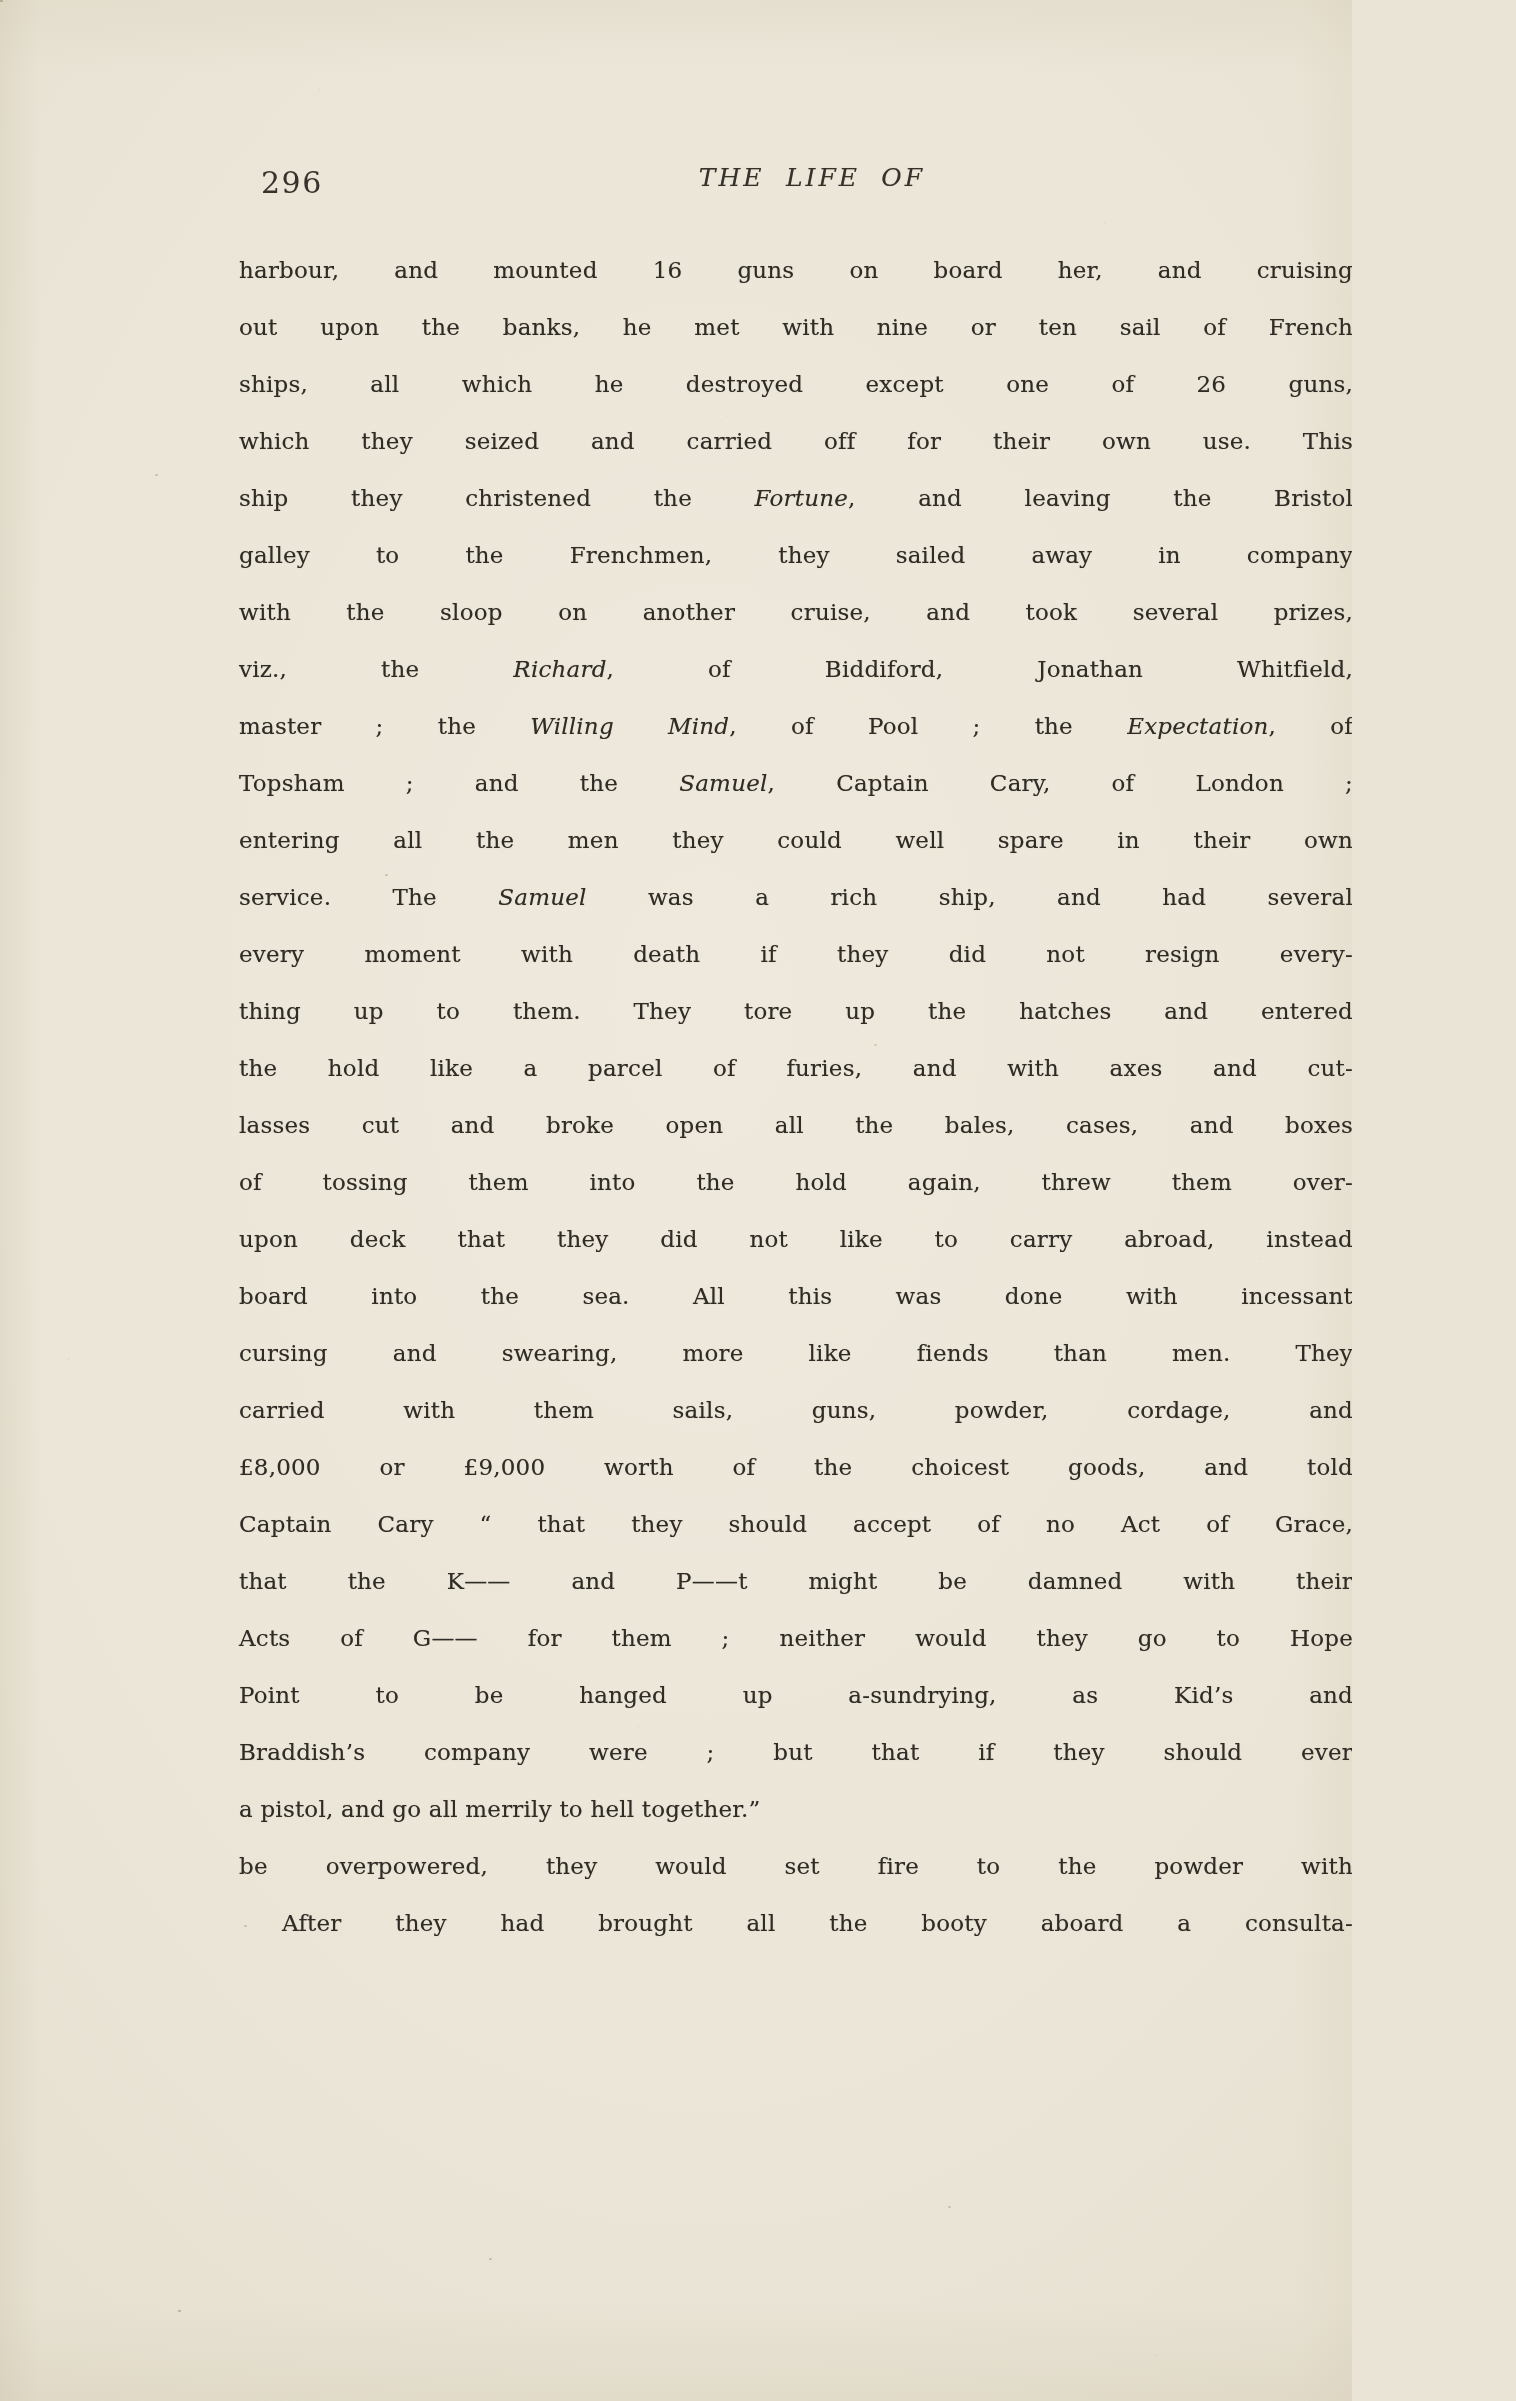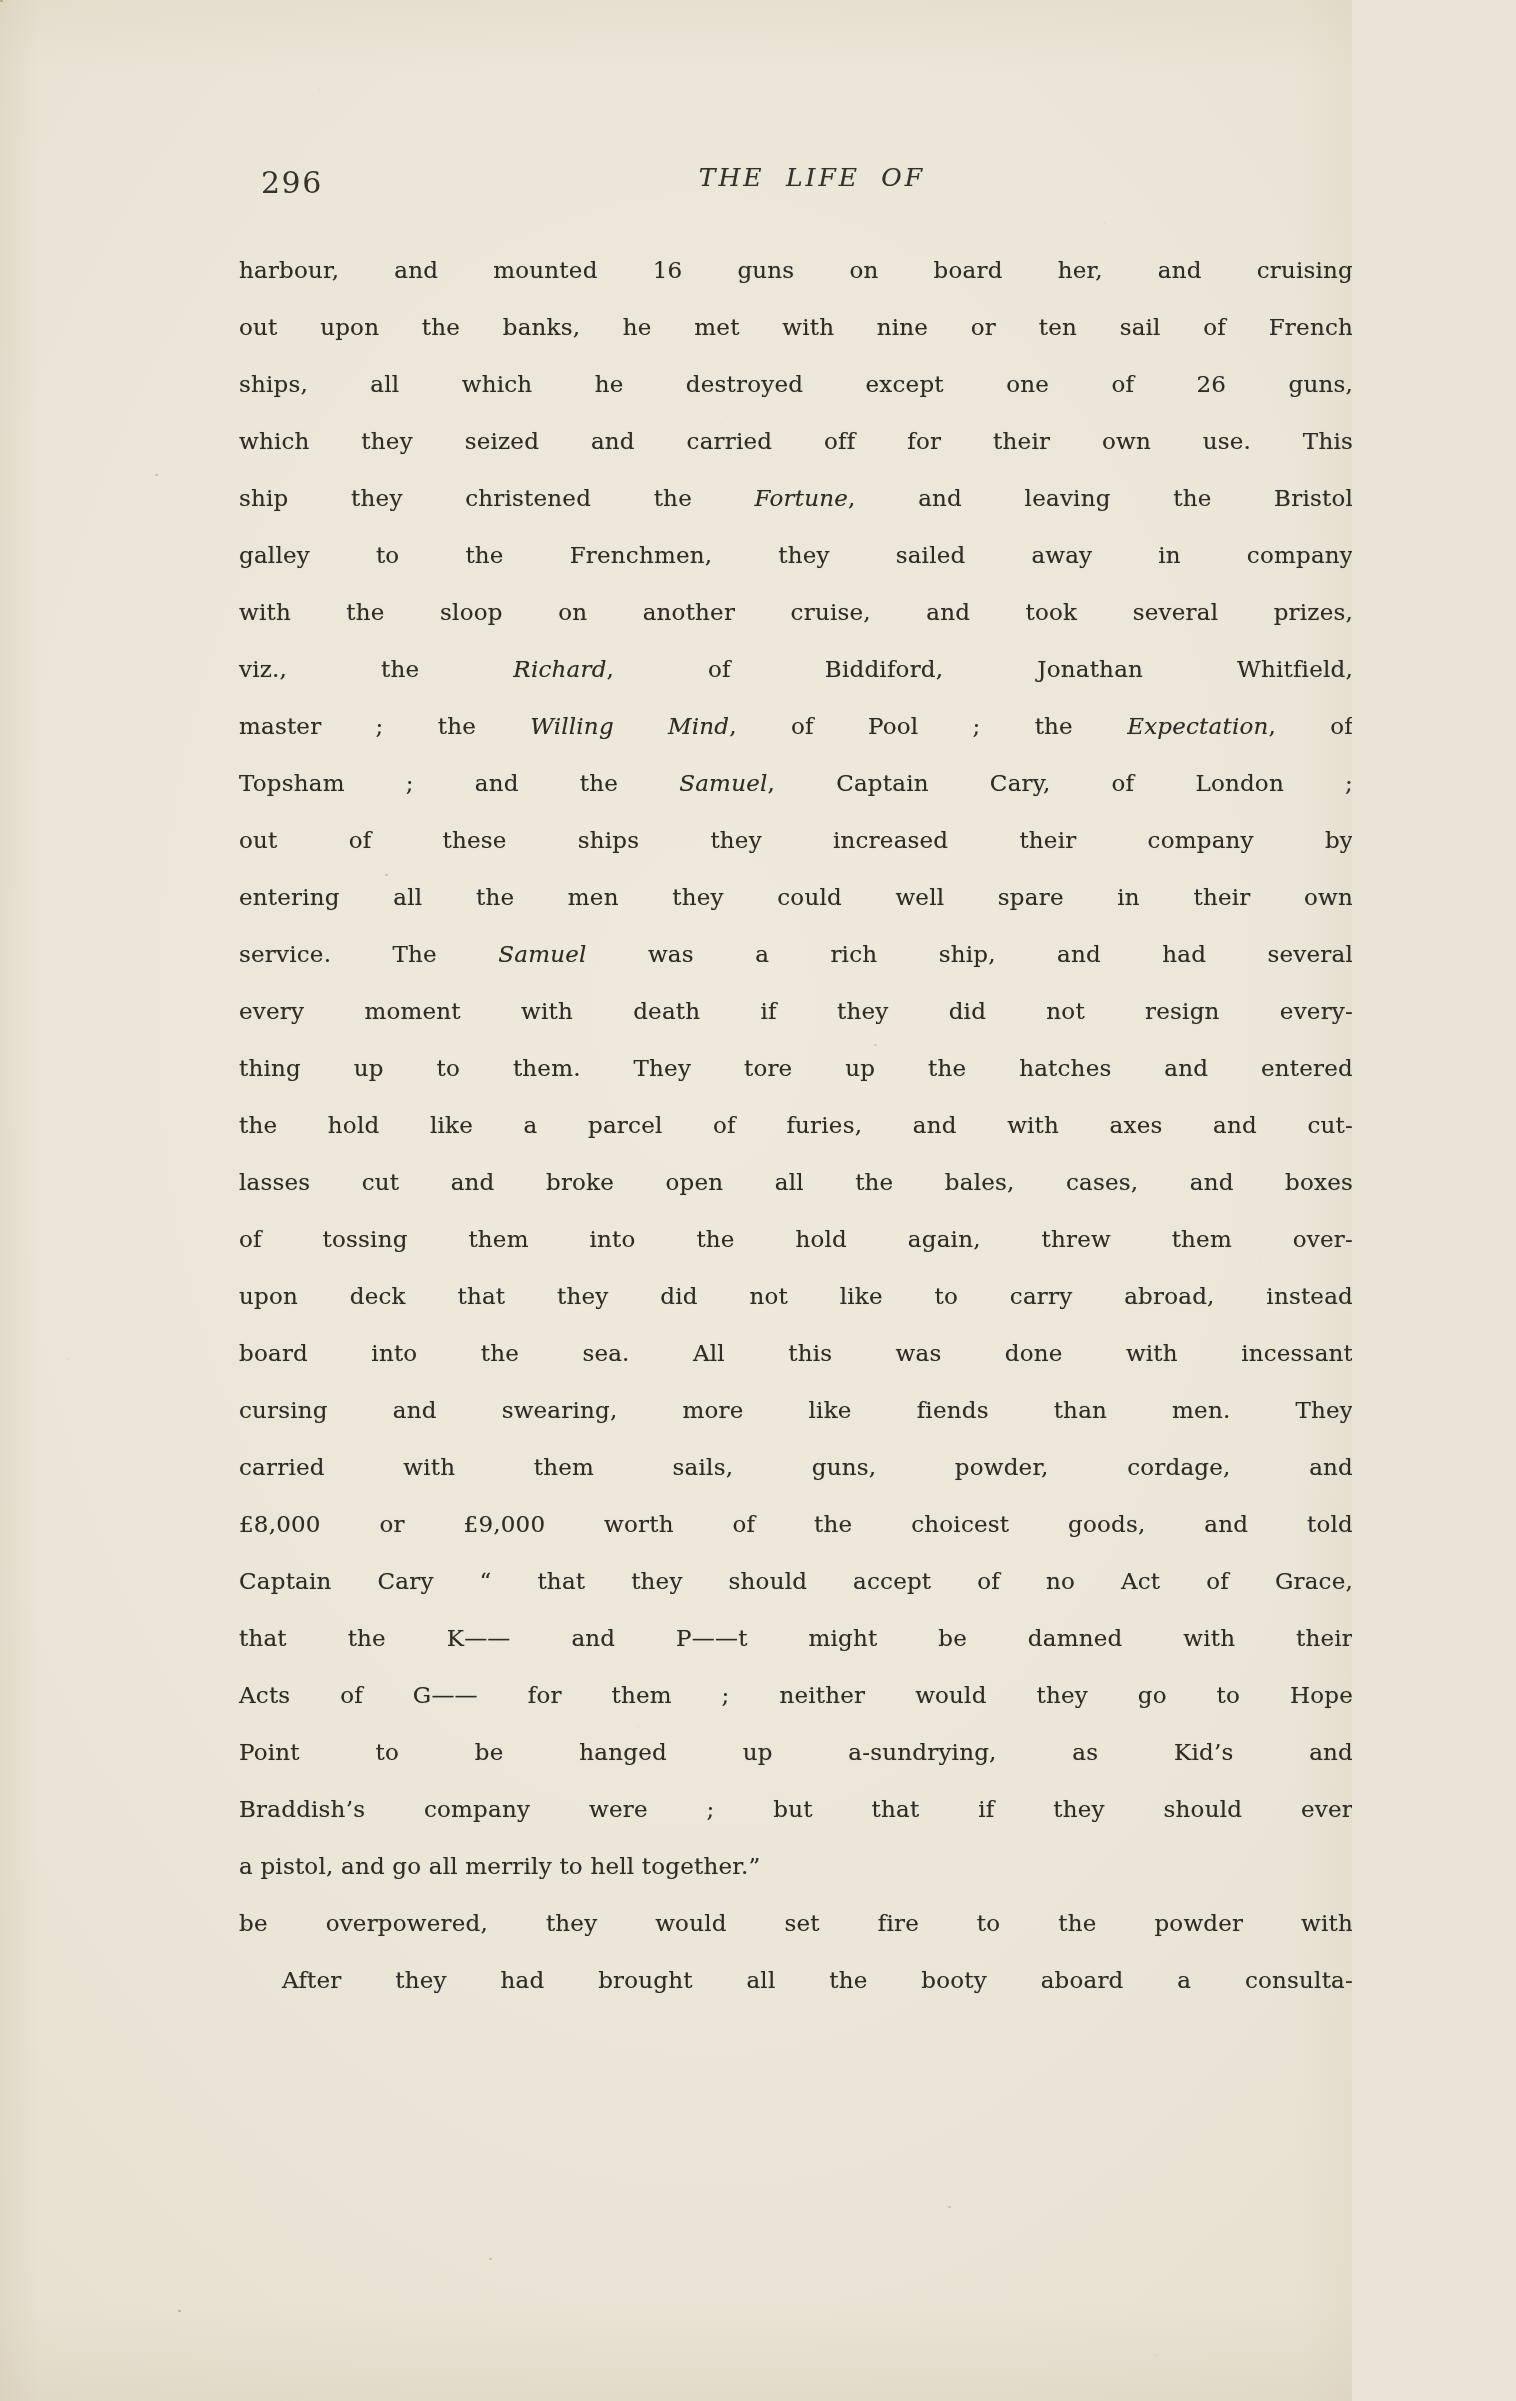--- a/index.html
+++ b/index.html
@@ -114,21 +114,20 @@
       <div class="line"><span>harbour, and mounted 16 guns on board her, and cruising</span></div>
       <div class="line"><span>out upon the banks, he met with nine or ten sail of French</span></div>
       <div class="line"><span>ships, all which he destroyed except one of 26 guns,</span></div>
       <div class="line"><span>which they seized and carried off for their own use. This</span></div>
       <div class="line"><span>ship they christened the </span><span class="italic">Fortune</span><span>, and leaving the Bristol</span></div>
       <div class="line"><span>galley to the Frenchmen, they sailed away in company</span></div>
       <div class="line"><span>with the sloop on another cruise, and took several prizes,</span></div>
       <div class="line"><span>viz., the </span><span class="italic">Richard</span><span>, of Biddiford, Jonathan Whitfield,</span></div>
       <div class="line"><span>master ; the </span><span class="italic">Willing Mind</span><span>, of Pool ; the </span><span class="italic">Expectation</span><span>, of</span></div>
       <div class="line"><span>Topsham ; and the </span><span class="italic">Samuel</span><span>, Captain Cary, of London ;</span></div>
-      <div class="line"><span>out of these ships they increased their company by</span></div>
       <div class="line"><span>entering all the men they could well spare in their own</span></div>
       <div class="line"><span>service. The </span><span class="italic">Samuel</span><span> was a rich ship, and had several</span></div>
       <div class="line"><span>every moment with death if they did not resign every-</span></div>
       <div class="line"><span>thing up to them. They tore up the hatches and entered</span></div>
       <div class="line"><span>the hold like a parcel of furies, and with axes and cut-</span></div>
       <div class="line"><span>lasses cut and broke open all the bales, cases, and boxes</span></div>
       <div class="line"><span>of tossing them into the hold again, threw them over-</span></div>
       <div class="line"><span>upon deck that they did not like to carry abroad, instead</span></div>
       <div class="line"><span>board into the sea. All this was done with incessant</span></div>
       <div class="line"><span>cursing and swearing, more like fiends than men. They</span></div>

